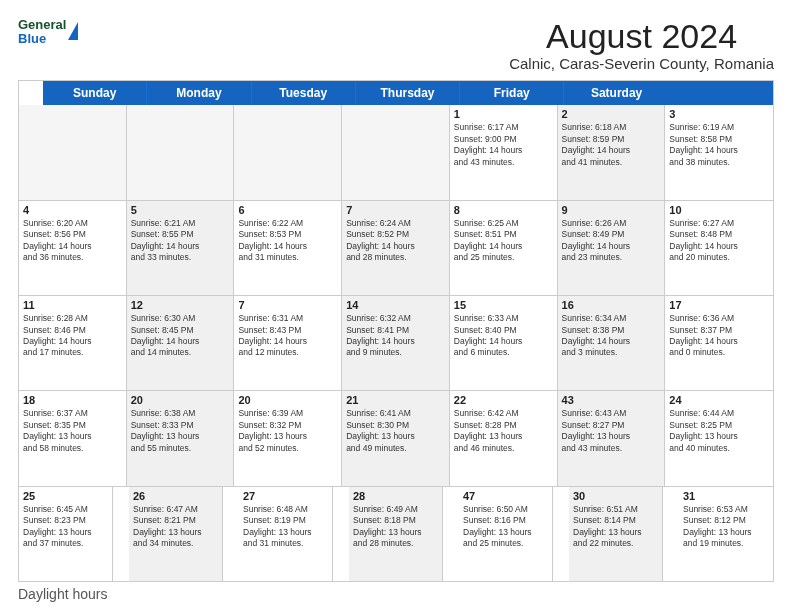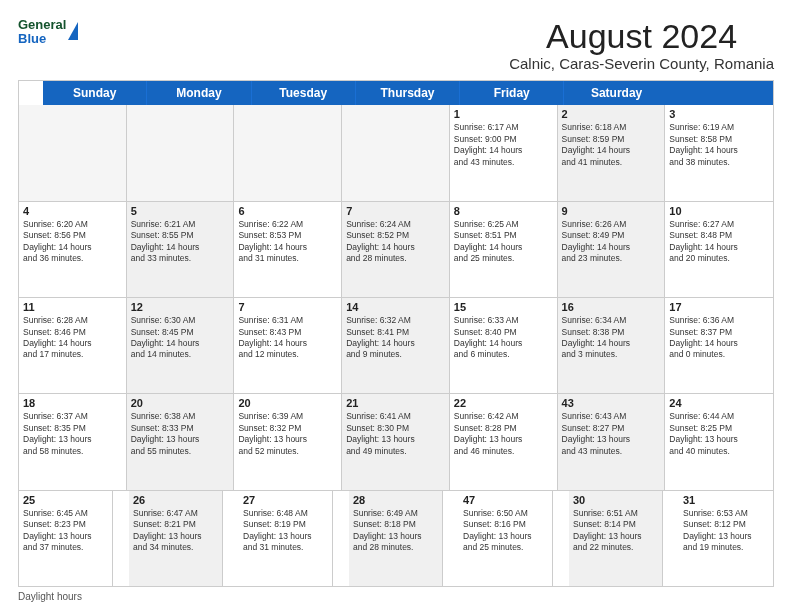--- a/index.html
+++ b/index.html
@@ -110,21 +110,21 @@
       display: block;
       margin-bottom: 2px;
     }
     .cal-cell p {
       font-size: 8.5px;
       line-height: 1.35;
       color: #333;
     }
     .footer {
       margin-top: 4px;
-      font-size: 10px;
+      font-size: 14px;
       color: #555;
       text-align: left;
     }
   </style>
 </head>
 <body>
 
 <div class="page">
   <div class="header">
     <div class="logo">

